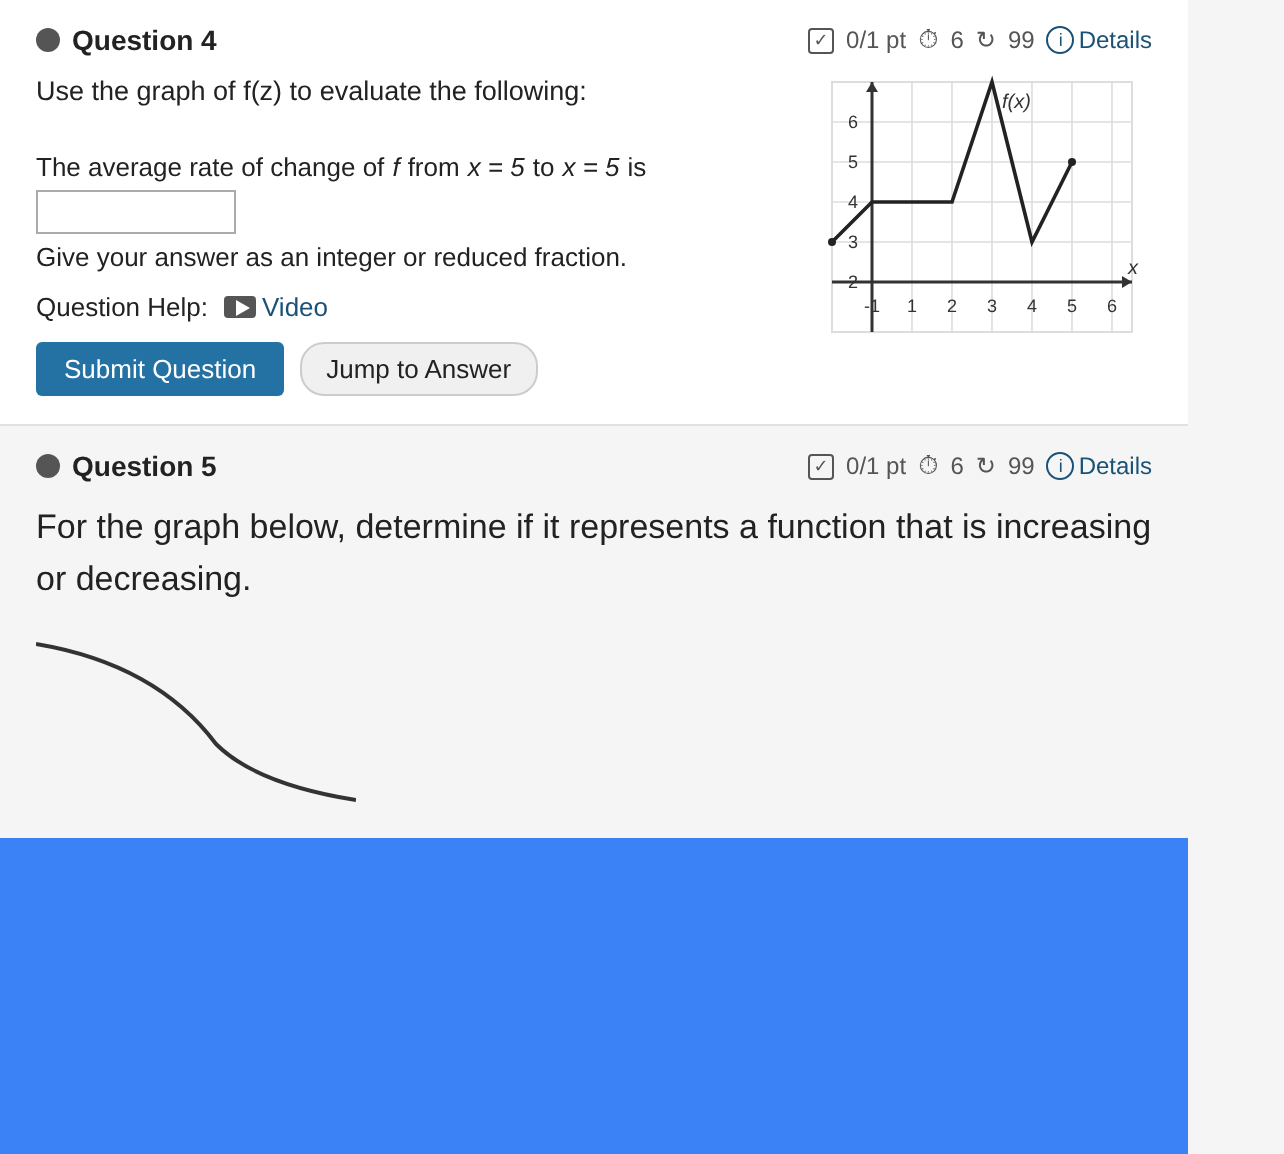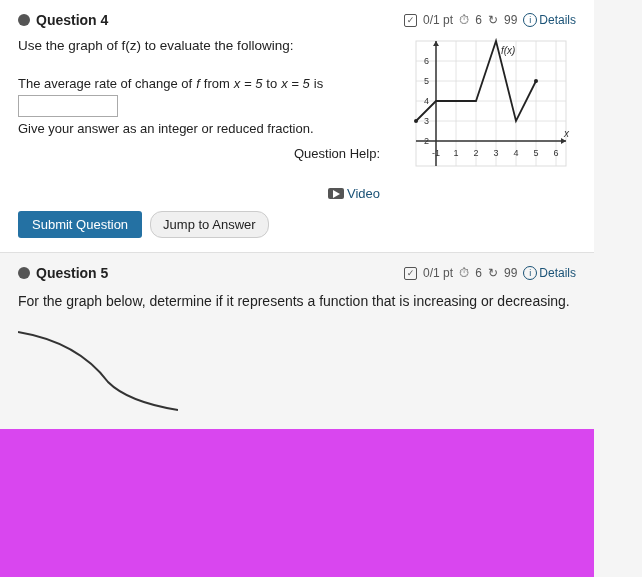--- a/index.html
+++ b/index.html
@@ -5,21 +5,21 @@
     * { box-sizing: border-box; margin: 0; padding: 0; }
     body {
       font-family: Arial, sans-serif;
       background: #f5f5f5;
       font-size: 14px;
       color: #222;
     }
     .page {
       width: 594px;
       min-height: 577px;
-      background: #d946ef;
+      background: #3b82f6;
       overflow: hidden;
     }
     .question-block {
       background: #fff;
       padding: 12px 18px 14px 18px;
       border-bottom: 1px solid #e0e0e0;
     }
     .question-header {
       display: flex;
       align-items: center;
@@ -99,25 +99,24 @@
       background: #fff;
       display: inline-block;
     }
     .sub-instruction {
       font-size: 13px;
       color: #222;
       margin-top: 4px;
     }
     .help-row {
       display: flex;
-      align-items: flex-end;
-      gap: 25px;
+      align-items: center;
+      gap: 8px;
       margin-top: 10px;
       font-size: 13px;
-      flex-direction: column;
     }
     .video-link {
       display: flex;
       align-items: center;
       gap: 3px;
       color: #1a5276;
       text-decoration: none;
       font-size: 13px;
     }
     .video-icon {
@@ -169,21 +168,21 @@
       padding: 5px 12px;
       font-size: 13px;
       cursor: pointer;
       border-radius: 12px;
     }
     .question5-block {
       background: #f5f5f5;
       padding: 12px 18px 14px 18px;
     }
     .question5-text {
-      font-size: 14px;
+      font-size: 17px;
       color: #222;
       margin-top: 10px;
       line-height: 1.5;
     }
     .curve-svg {
       margin-top: 10px;
     }
     
     .checkbox-icon {
       display: inline-flex;

